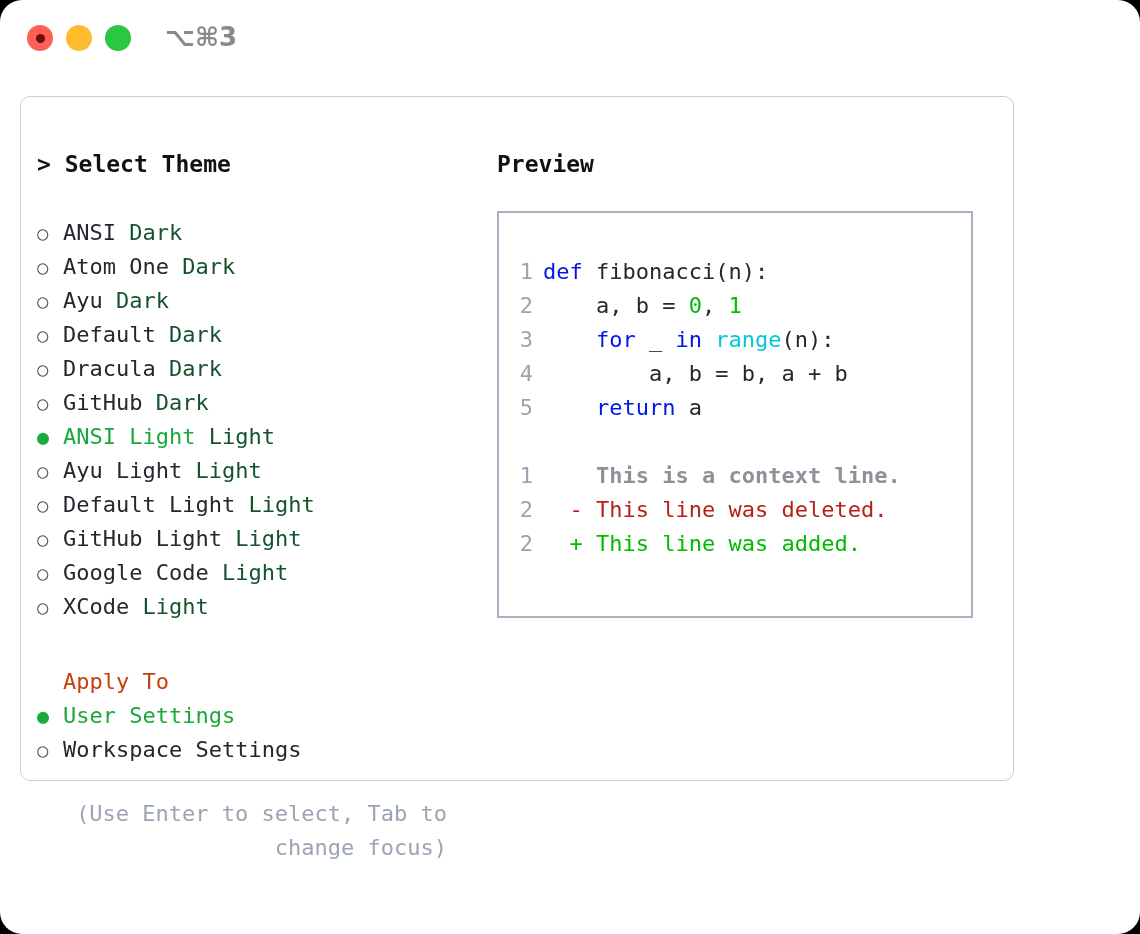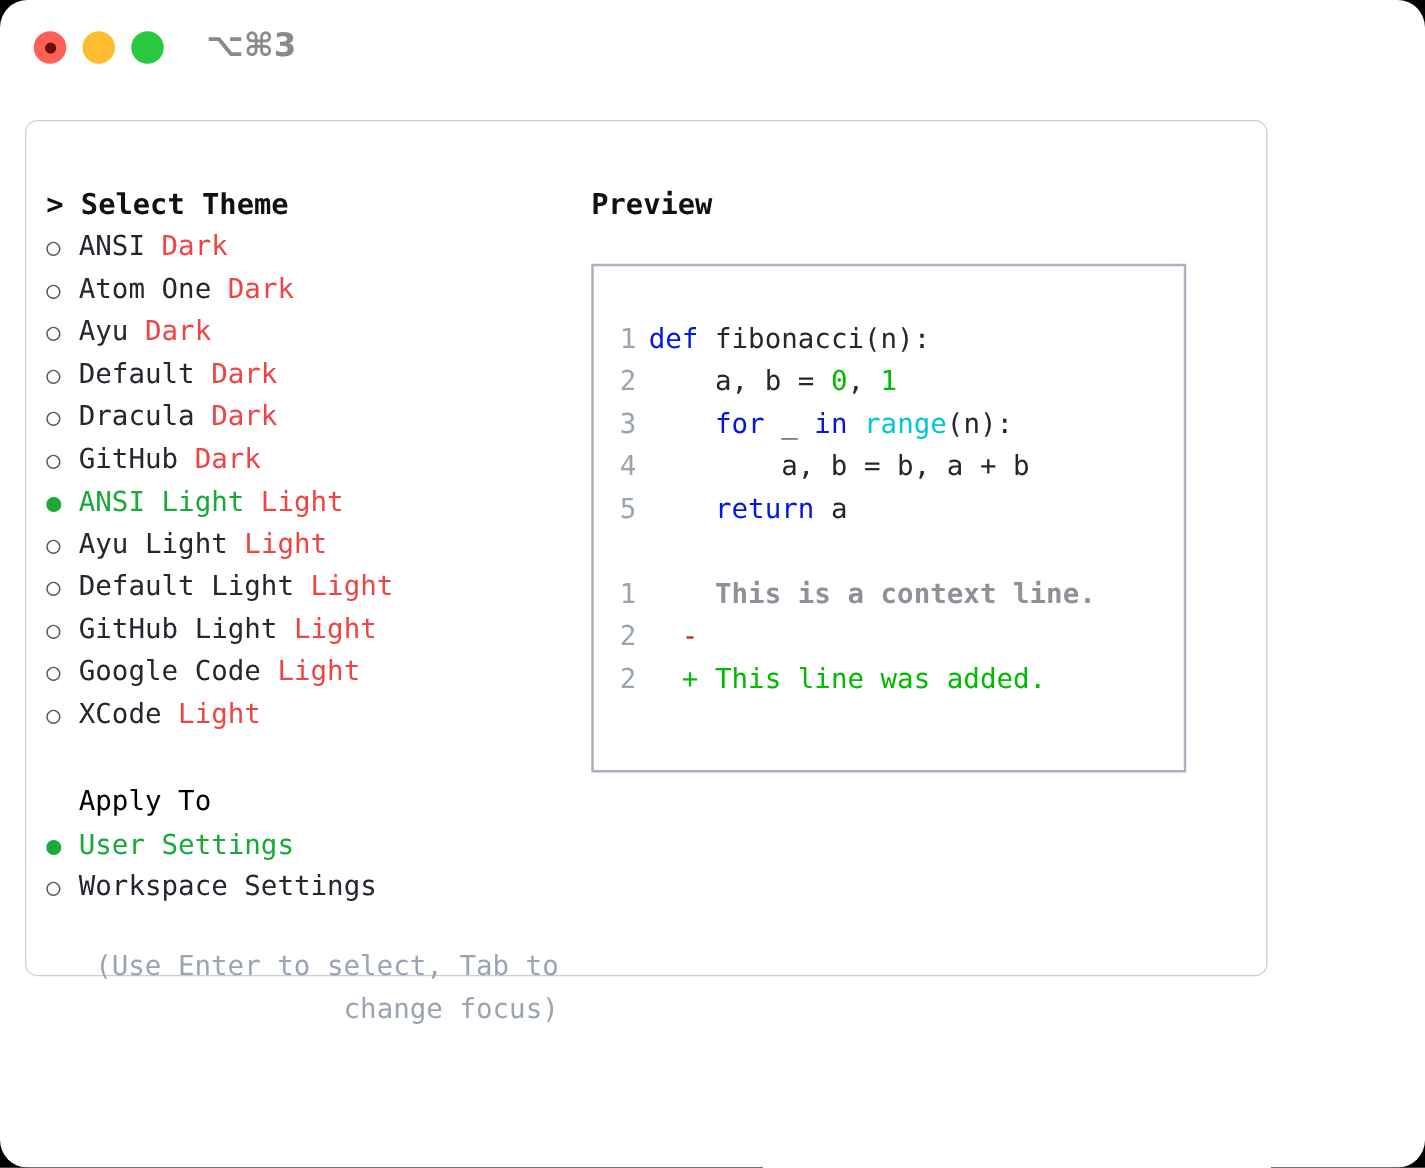--- a/index.html
+++ b/index.html
@@ -111,44 +111,45 @@
     font-size: 19px;
     color: #555b63;
     line-height: 34px;
   }
   .bullet.on {
     color: #1aab3c;
     font-size: 20px;
   }
   .opt-label { color: #23272e; }
   .opt-label.sel { color: #19a93a; }
-  .opt-suffix { color: #ef4444; }
+  .opt-suffix { color: #14532d; margin-top: 35px; }
 
   .group-title {
     font-size: 22px;
-    color: #000000;
+    color: #c2410c;
     line-height: 34px;
     padding-left: 26px;
     white-space: pre;
+    margin-top: 40px;
   }
   .apply-spacer { height: 36px; }
 
   .hint {
     margin-top: 30px;
     width: 410px;
     font-size: 22px;
     line-height: 34px;
     color: #9aa4b2;
     text-align: right;
   }
 
   
   .right-col {
     position: absolute;
-    left: 452px;
+    left: 476px;
     top: 50px;
     width: 500px;
   }
   .preview-box {
     margin-top: 30px;
     width: 476px;
     height: 407px;
     border: 2px solid #a8b2c0;
     box-sizing: border-box;
     background: #ffffff;
@@ -236,20 +237,20 @@
         <div id="code-block">
             <div class="code-line"><span class="ln">1</span><span class="code-txt"><span class="kw">def </span><span class="plain">fibonacci(n):</span></span></div>
             <div class="code-line"><span class="ln">2</span><span class="code-txt"><span class="plain">    a, b = </span><span class="num">0</span><span class="plain">, </span><span class="num">1</span></span></div>
             <div class="code-line"><span class="ln">3</span><span class="code-txt"><span class="plain">    </span><span class="kw">for</span><span class="plain"> _ </span><span class="kw">in</span><span class="plain"> </span><span class="fn">range</span><span class="plain">(n):</span></span></div>
             <div class="code-line"><span class="ln">4</span><span class="code-txt"><span class="plain">        a, b = b, a + b</span></span></div>
             <div class="code-line"><span class="ln">5</span><span class="code-txt"><span class="plain">    </span><span class="kw">return</span><span class="plain"> a</span></span></div>
           </div>
         <div class="blank-line"></div>
         <div id="diff-block">
             <div class="code-line"><span class="ln">1</span><span class="code-txt ctx">    </span><span class="code-txt ctx">This is a context line.</span></div>
-            <div class="code-line"><span class="ln">2</span><span class="code-txt del">  - </span></div>
+            <div class="code-line"><span class="ln">2</span><span class="code-txt del">  - </span><span class="code-txt del">This line was deleted.</span></div>
             <div class="code-line"><span class="ln">2</span><span class="code-txt add">  + </span><span class="code-txt add">This line was added.</span></div>
           </div>
       </div>
     </div>
 
   </div>
 </div>
 
 </body></html>

